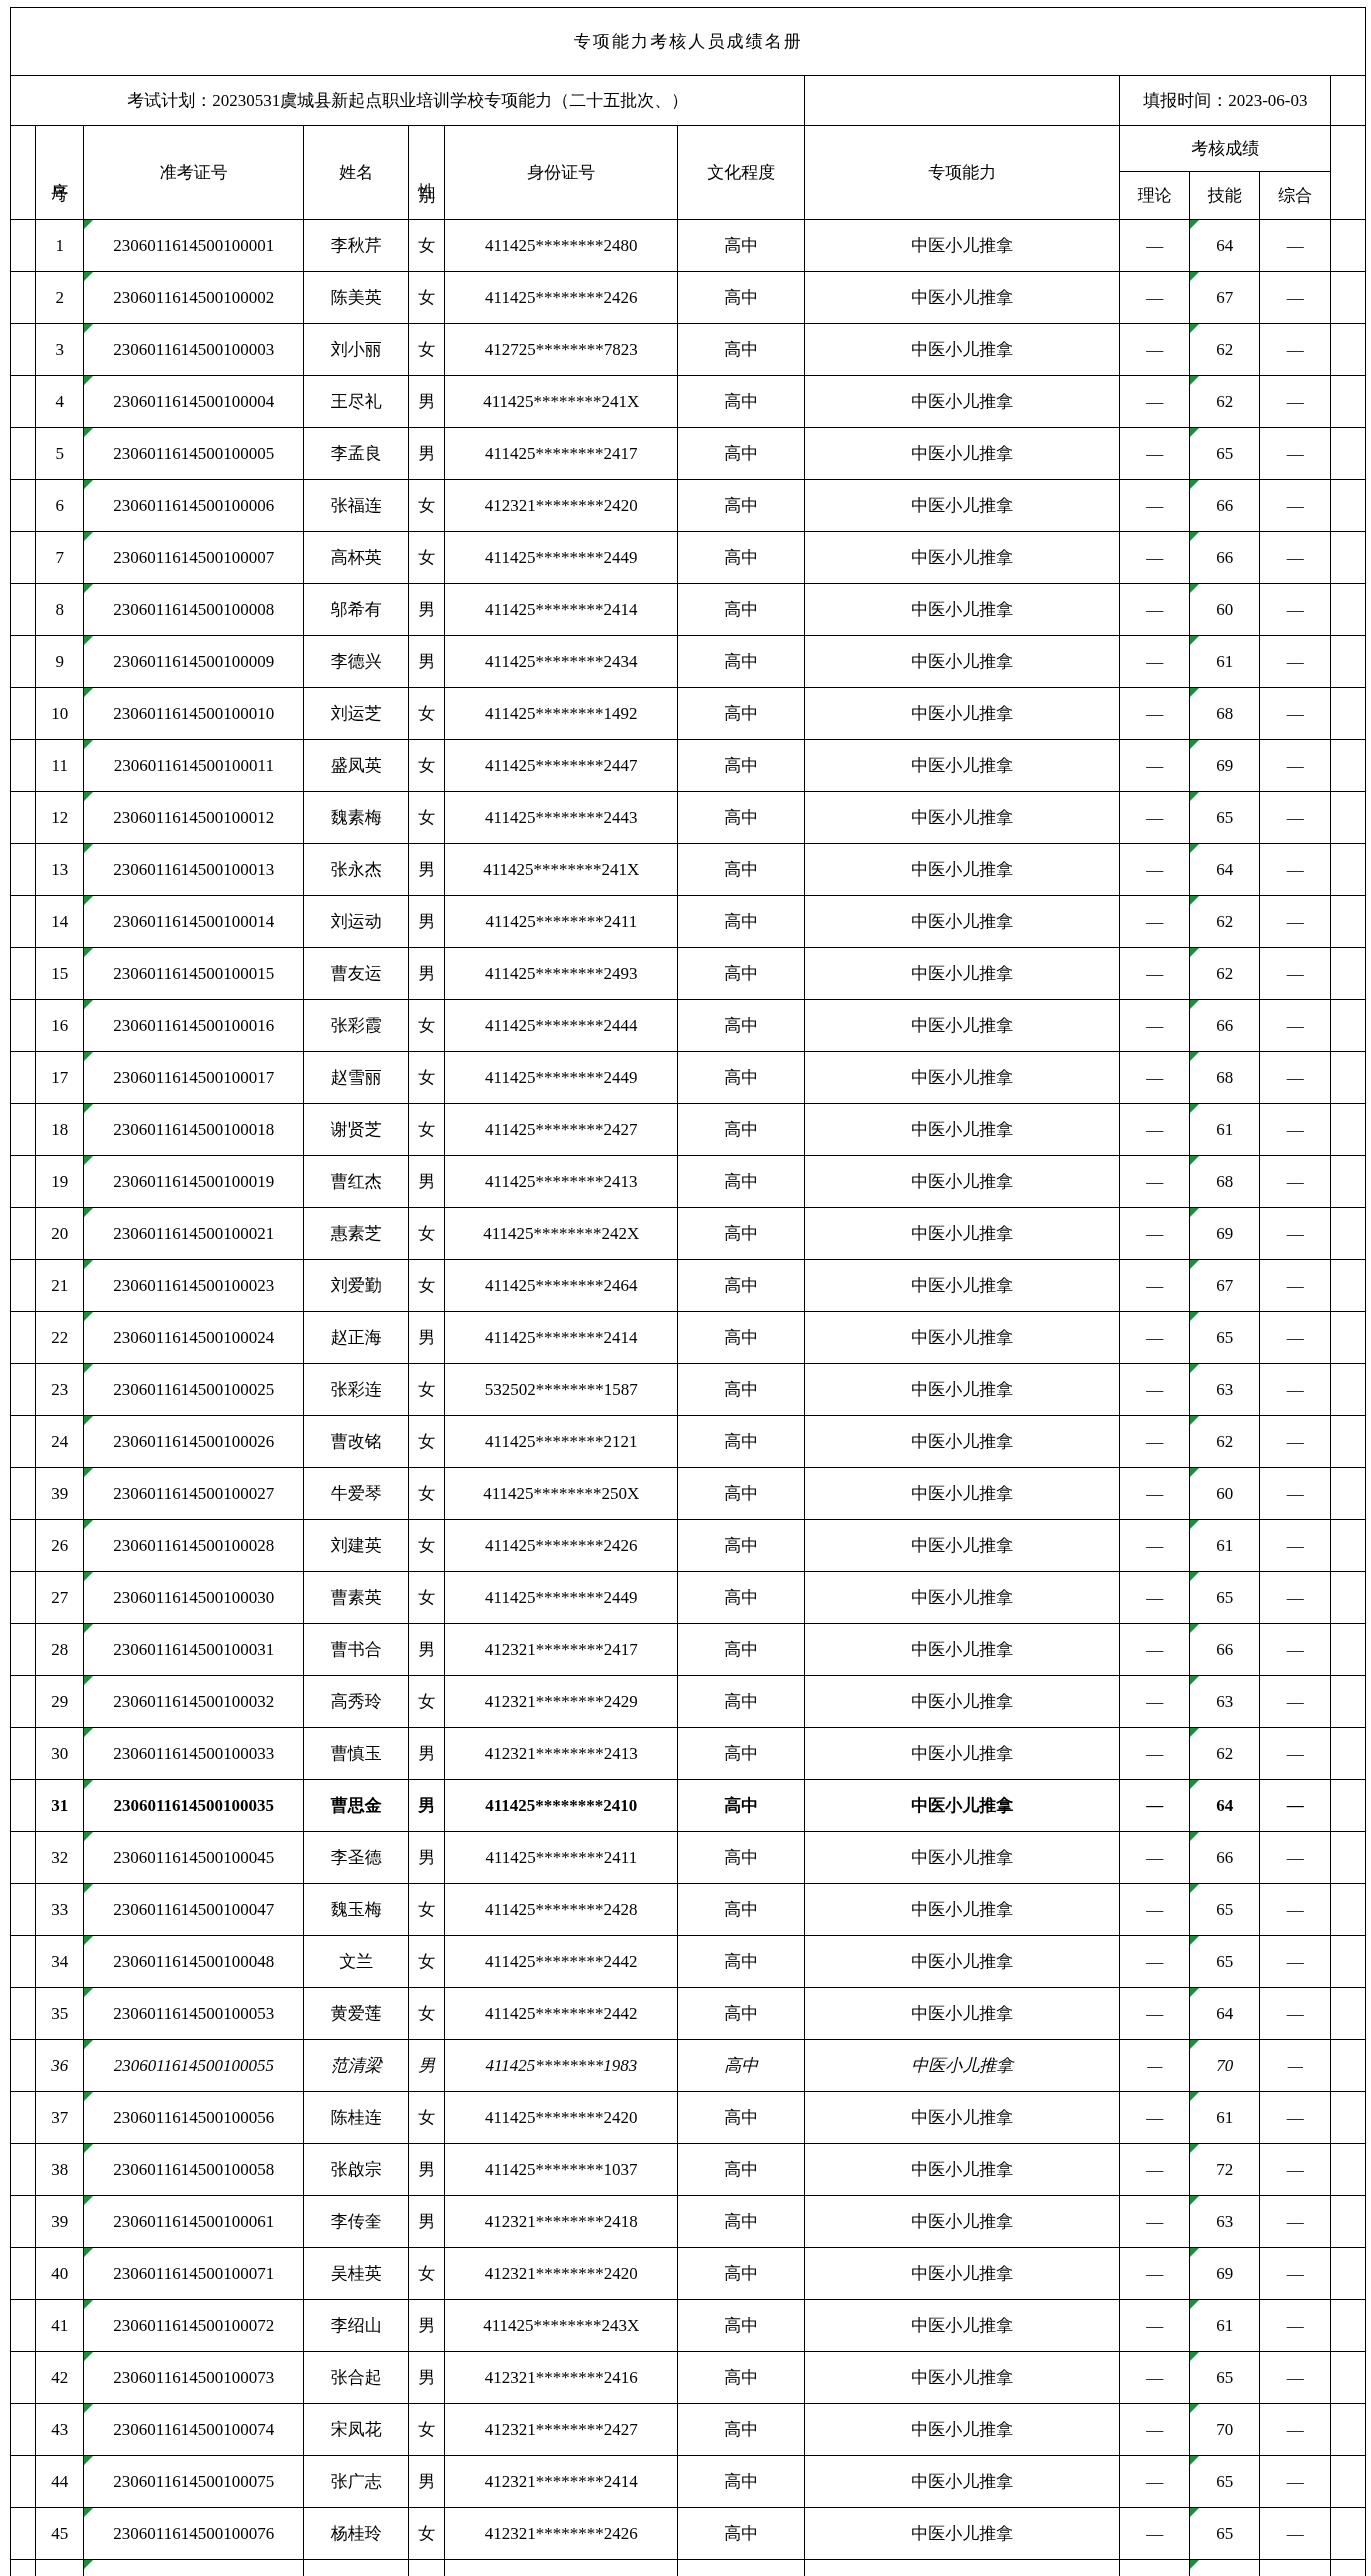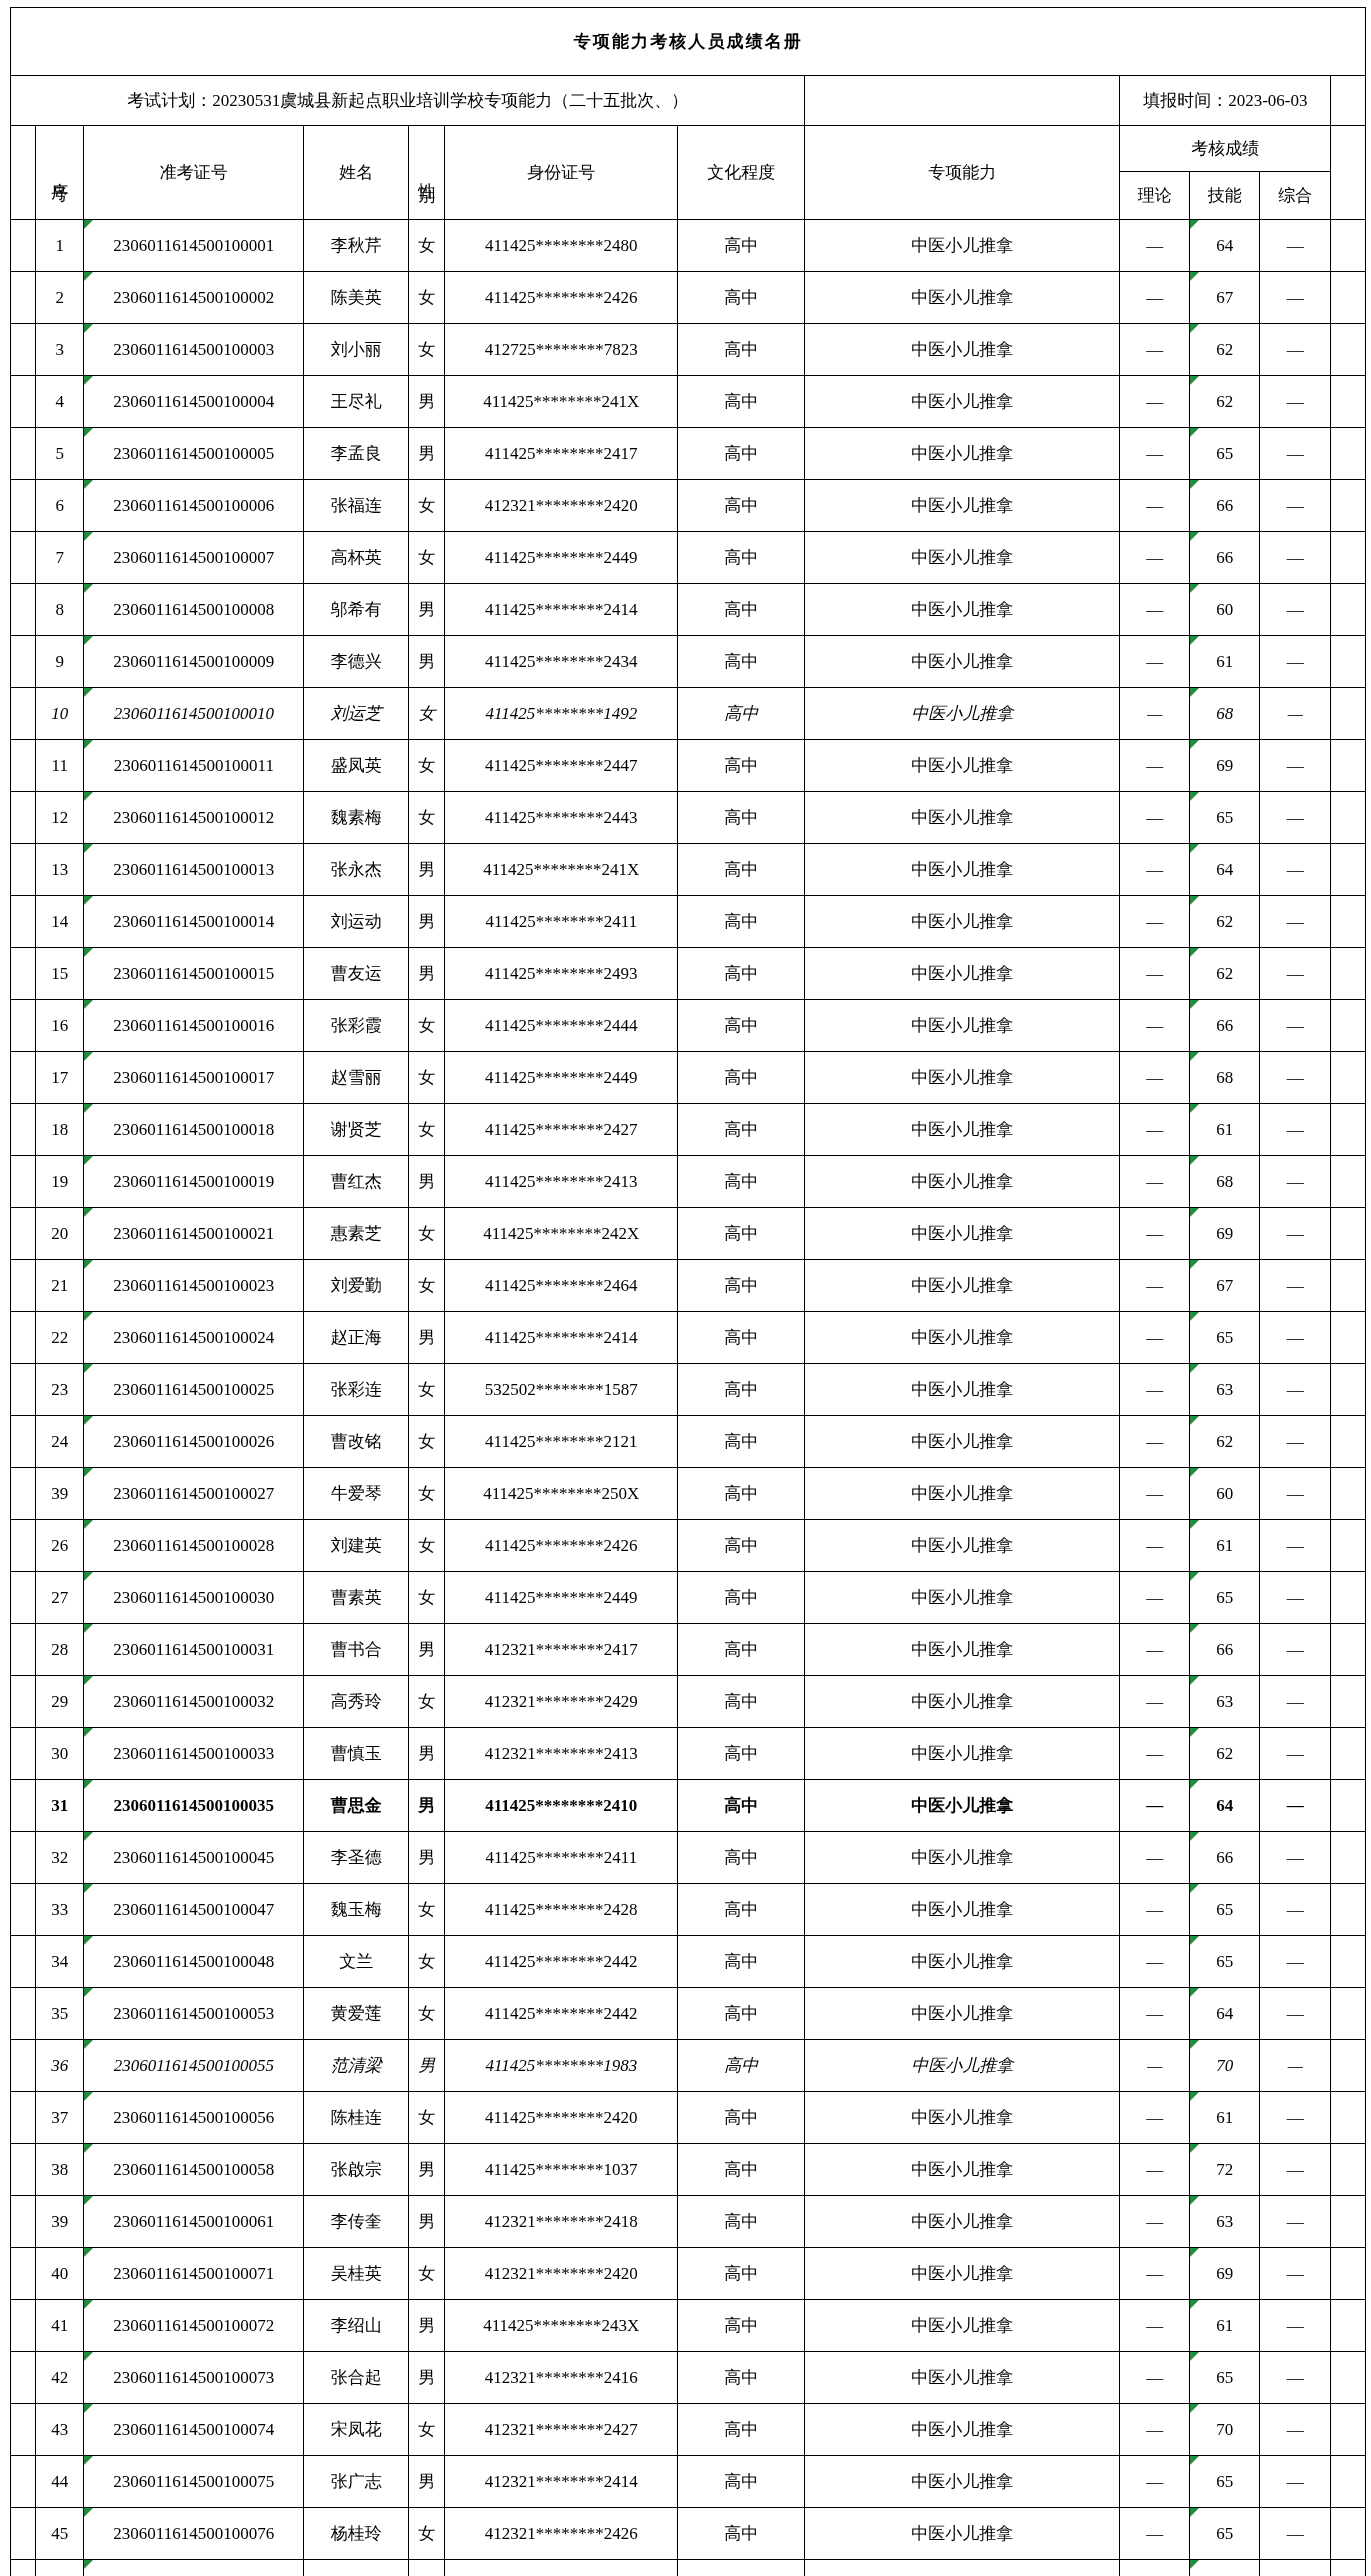--- a/index.html
+++ b/index.html
@@ -22,21 +22,21 @@
     text-align: center;
     vertical-align: middle;
     overflow: hidden;
     position: relative;
     font-size: 17px;
   }
   tr.title-row td {
     border-top-width: 3.1px;
     border-bottom-width: 3.1px;
     font-size: 29px;
-    font-weight: bold;
+    font-weight: normal;
     letter-spacing: 2.1px;
   }
   tr.plan-row td {
     border-bottom-width: 3.1px;
     font-size: 18px;
     height: 50px;
   }
   tr.plan-row td.plan-cell { text-align: left; padding-left: 30px; }
   tr.hdr td { font-size: 19px; }
   tr.hdr2 td { border-bottom-width: 3.1px; }
@@ -226,21 +226,21 @@
         <td>李德兴</td>
         <td>男</td>
         <td class="num">411425********2434</td>
         <td>高中</td>
         <td>中医小儿推拿</td>
         <td class="num">—</td>
         <td class="num flag">61</td>
         <td class="num">—</td>
         <td></td>
       </tr>
-      <tr class="data-row" style="height: 52px; font-style: italic;">
+      <tr class="data-row" style="height: 52px;">
         <td></td>
         <td class="num">10</td>
         <td class="num flag">2306011614500100010</td>
         <td>刘运芝</td>
         <td>女</td>
         <td class="num">411425********1492</td>
         <td>高中</td>
         <td>中医小儿推拿</td>
         <td class="num">—</td>
         <td class="num flag">68</td>

